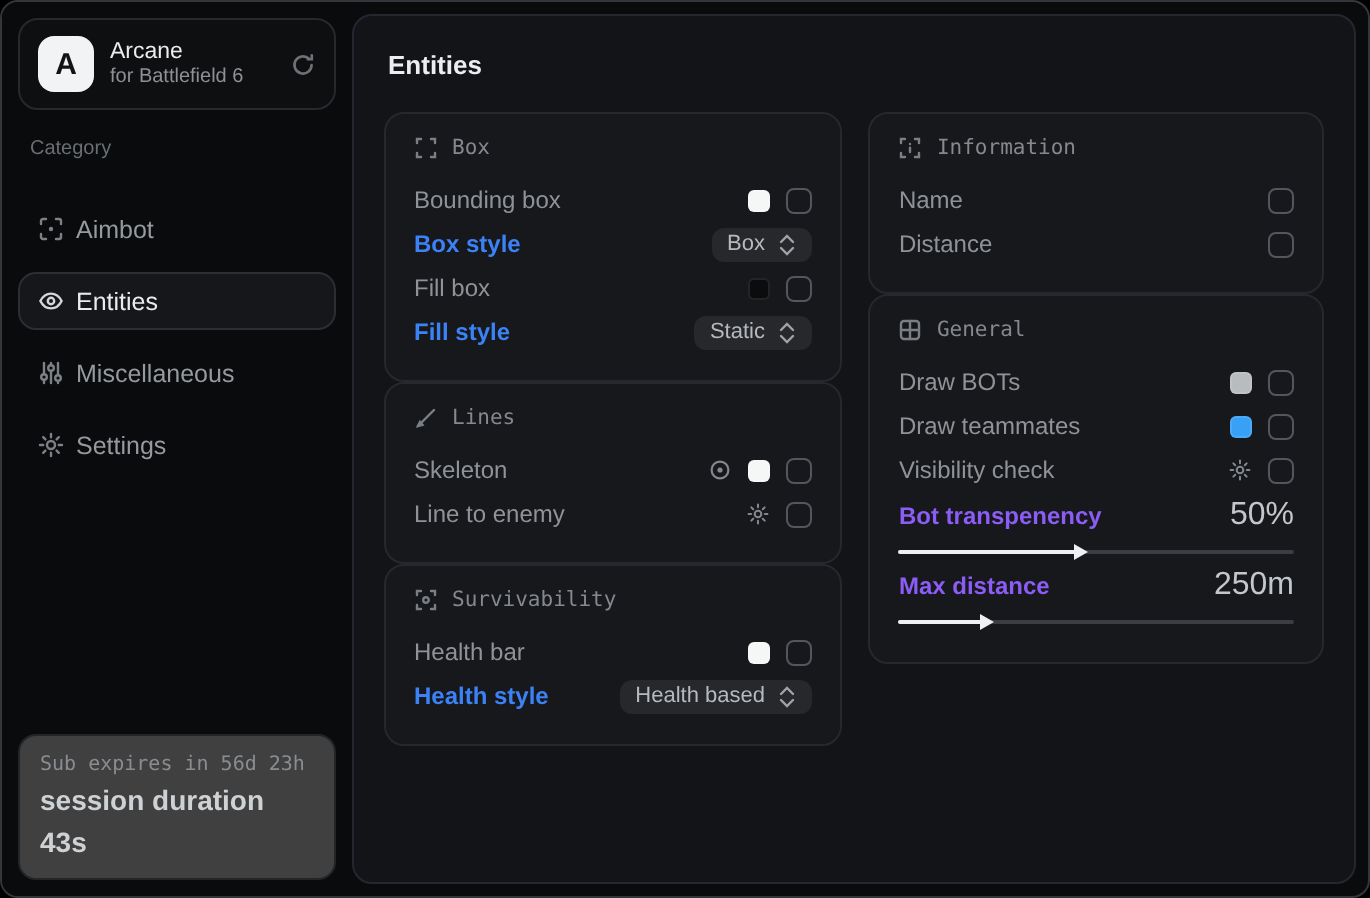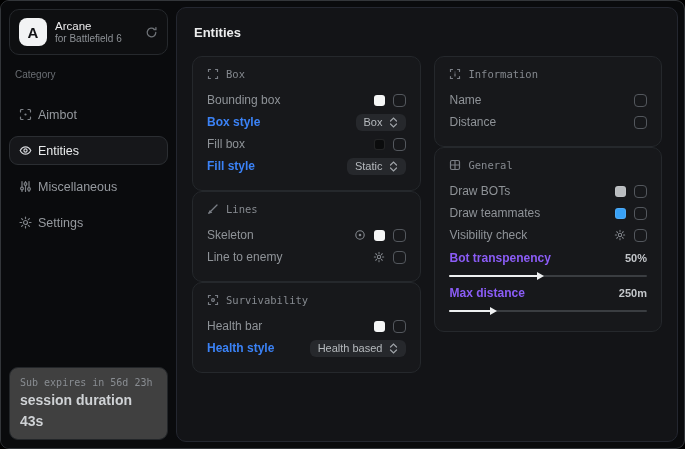--- a/index.html
+++ b/index.html
@@ -93,21 +93,21 @@
   .dropdown {
     display:flex; align-items:center; gap:7px;
     background:#26282c; border-radius:6px; padding:2.5px 8px;
     font-size:11px; color:#b6babe; cursor:pointer;
   }
   .dropdown .dicon { display:flex; color:#9fa3a8; }
 
   .slider-group { margin:2px 0 6px; }
   .slider-head { display:flex; justify-content:space-between; align-items:center; height:20px; }
   .slider-head .sl-label { font-size:12px; font-weight:bold; color:#8b5cf6; }
-  .slider-head .sl-value { font-size:11px; color:#c3c6ca;font-weight:bold; }
+  .slider-head .sl-value { font-size:16px; color:#c3c6ca; }
   .slider-track {
     position:relative; height:2px; background:#3a3d41; border-radius:2px; margin:7px 0 3px; cursor:pointer;
   }
   .slider-fill { position:absolute; left:0; top:0; height:2px; background:#eef0f1; border-radius:2px; }
   .slider-fill::after {
     content:''; position:absolute; right:-6px; top:-3px;
     border-left:7px solid #eef0f1; border-top:4px solid transparent; border-bottom:4px solid transparent;
   }
 </style>
 </head>

